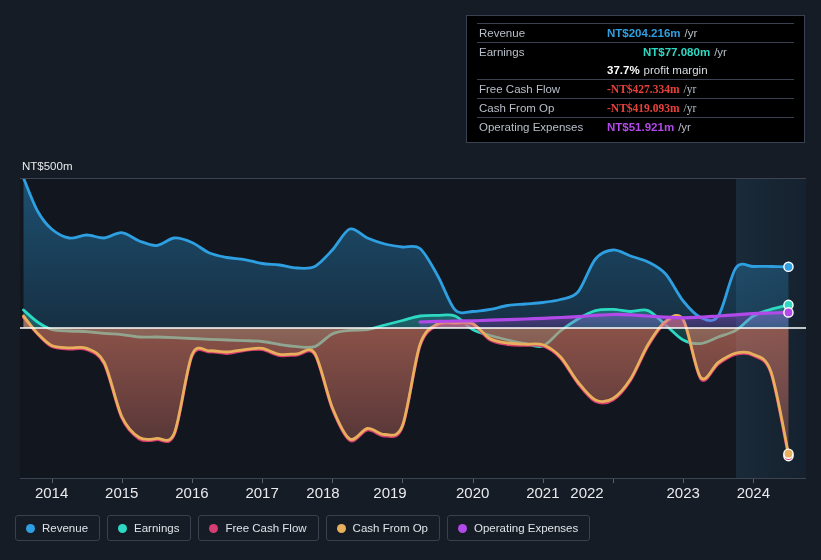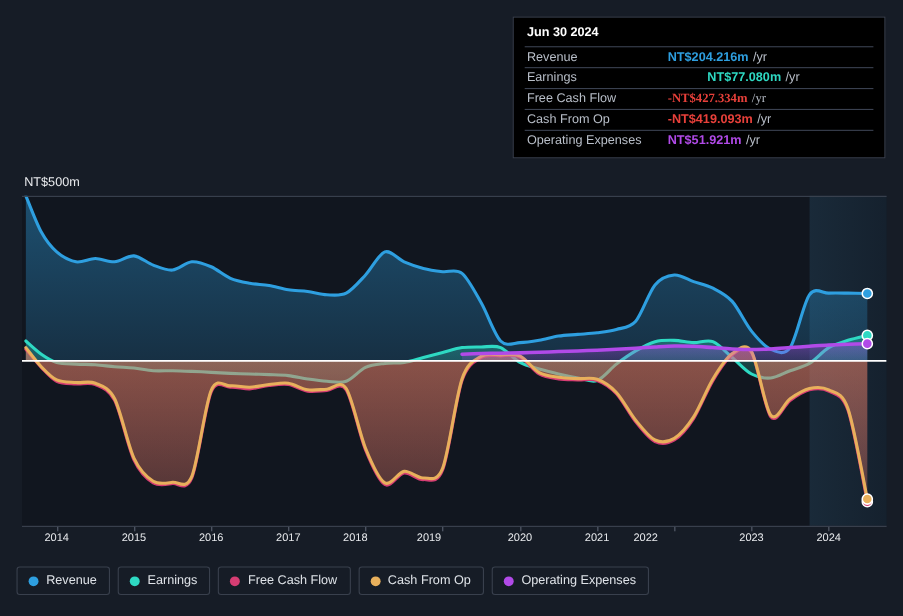--- a/index.html
+++ b/index.html
@@ -28,21 +28,21 @@
     position: absolute; color: #e8eaed; font-size: 11.5px; white-space: nowrap;
   }
   #y-top   { left: 22px; top: 160px; }
   #y-zero  { left: 22px; top: 310px; }
   #y-bot   { left: 22px; top: 459px; }
 
   #x-axis {
     position: absolute; left: 20px; top: 479px; width: 786px; height: 26px;
   }
   #x-axis .tick {
-    position: absolute; top: 5px; color: #e8eaed; font-size: 10px;
+    position: absolute; top: 5px; color: #e8eaed; font-size: 15px;
     transform: translateX(-50%); white-space: nowrap;
   }
   #x-axis .tickmark {
     position: absolute; top: 0; width: 1px; height: 4px; background: #5a6270;
   }
   .axisline {
     position: absolute; background: #3c4452; height: 1px;
   }
 
   
@@ -155,37 +155,40 @@
       <div class="tickmark" style="left: 522.83px;"></div>
       <div class="tick" style="left: 567px;">2022</div>
       <div class="tickmark" style="left: 593.009px;"></div>
       <div class="tick" style="left: 663.188px;">2023</div>
       <div class="tickmark" style="left: 663.188px;"></div>
       <div class="tick" style="left: 733.366px;">2024</div>
       <div class="tickmark" style="left: 733.366px;"></div>
     </div>
 
   <div id="tooltip">
-    <div id="tt-date">Jun 30 2024</div>
     <div id="tt-rows">
         <div class="tt-row">
           <div class="tt-key">Revenue</div>
           <div class="tt-val" style="color: rgb(46, 159, 224);">NT$204.216m<span class="tt-unit">/yr</span></div>
         </div>
         <div class="tt-row">
           <div class="tt-key">Earnings</div>
           <div class="tt-val" style="color: rgb(46, 217, 195); padding-left: 36px;">NT$77.080m<span class="tt-unit">/yr</span></div>
         </div>
+        <div class="tt-row noborder">
+          <div class="tt-key"></div>
+          <div class="tt-val" style="color: rgb(255, 255, 255);">37.7%<span class="tt-margin-label">profit margin</span></div>
+        </div>
         <div class="tt-row">
           <div class="tt-key">Free Cash Flow</div>
           <div class="tt-val" style="color: rgb(232, 64, 58); font-family: Liberation Serif, serif;">-NT$427.334m<span class="tt-unit">/yr</span></div>
         </div>
         <div class="tt-row">
           <div class="tt-key">Cash From Op</div>
-          <div class="tt-val" style="color: rgb(232, 64, 58);">-NT$419.093m<span class="tt-unit">/yr</span></div>
+          <div class="tt-val" style="color: rgb(232, 64, 58); font-family: Liberation Serif, serif;">-NT$419.093m<span class="tt-unit">/yr</span></div>
         </div>
         <div class="tt-row">
           <div class="tt-key">Operating Expenses</div>
           <div class="tt-val" style="color: rgb(177, 74, 232);">NT$51.921m<span class="tt-unit">/yr</span></div>
         </div>
       </div>
   </div>
 
   <div id="legend">
       <div class="legend-item">

